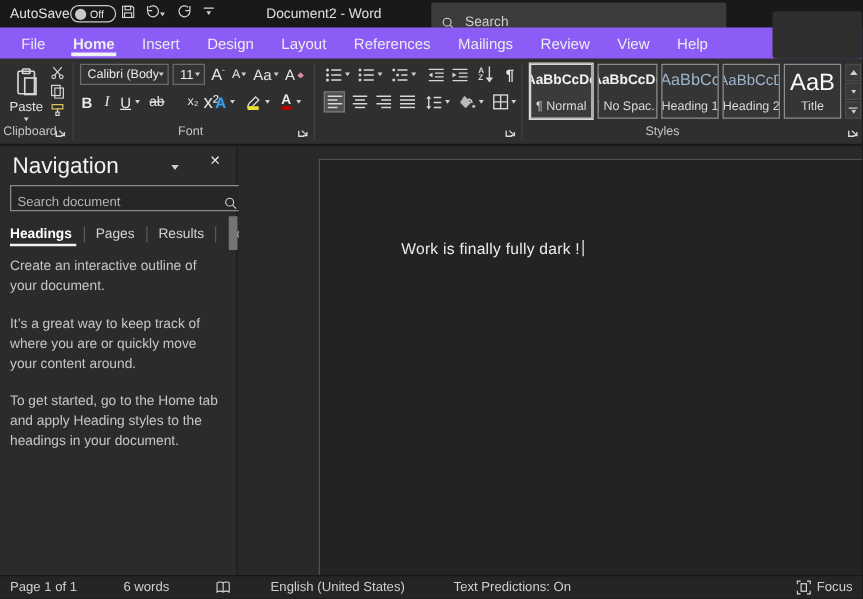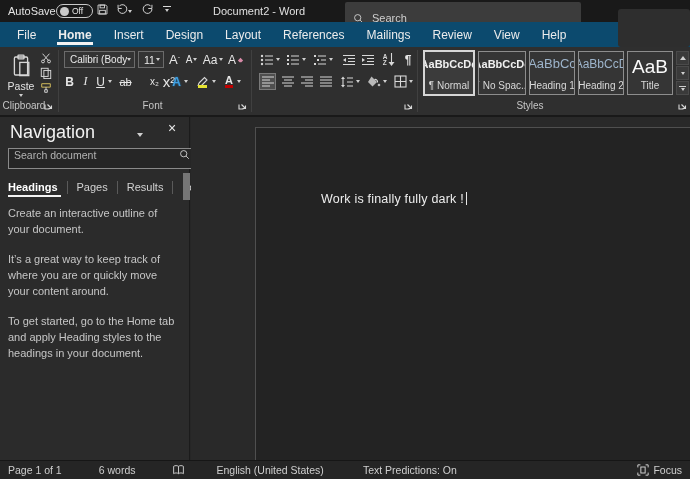--- a/index.html
+++ b/index.html
@@ -19,21 +19,21 @@
   .autosave-state { font-size:8.5px; color:#e6e6e6; }
   .qat-btn { width:18px; height:18px; display:flex; align-items:center; justify-content:center; }
   .qat-custom { display:flex; flex-direction:column; align-items:center; gap:2px; }
   .qat-custom .bar { width:8px; height:1px; background:#d8d8d8; }
   .title-search { left:345px; top:2px; width:236px; height:32px; background:#3c3c3c; border-radius:2px; display:flex; align-items:center; padding:0 8px; gap:8px; }
   .title-search input { background:transparent; border:none; outline:none; color:#e0e0e0; font-size:11px; width:170px; font-family:inherit; }
   .title-search input::placeholder { color:#cfcfcf; }
   .artifact { left:618px; top:9px; width:72px; height:38px; background:#2e2e2e; border-radius:3px; }
 
   
-  .tabrow { left:0; top:22px; width:690px; height:25px; background:#0c4a6e; display:flex; align-items:stretch; padding-left:6px; }
+  .tabrow { left:0; top:22px; width:690px; height:25px; background:#8b5cf6; display:flex; align-items:stretch; padding-left:6px; }
   .rtab { position:relative; display:flex; align-items:center; padding:0 11px; color:#ececec; font-size:12px; cursor:default; }
   .rtab.active { font-weight:bold; }
   .rtab.active::after { content:""; position:absolute; left:10px; right:10px; bottom:2px; height:3px; background:#f2f2f2; }
 
   
   .ribbon { left:0; top:47px; width:690px; height:70px; background:#2f2f2f; border-bottom:2px solid #191919; }
   .vsep { position:absolute; top:3px; width:1px; height:62px; background:#404040; }
   .grp-label { position:absolute; top:53px; font-size:10px; color:#c6c6c6; text-align:center; }
   .launcher { position:absolute; top:54px; width:10px; height:10px; }
   .rb-btn { position:absolute; display:flex; align-items:center; justify-content:center; color:#e2e2e2; }
@@ -53,21 +53,21 @@
   .card .preview { font-size:11px; font-weight:bold; color:#f1f1f1; white-space:nowrap; line-height:14px; }
   .card .preview.hstyle { color:#9db4cb; font-weight:normal; }
   .card .preview.big { font-size:19px; font-weight:normal; color:#fafafa; line-height:20px; }
   .card .cname { font-size:10px; color:#d9d9d9; white-space:nowrap; }
   .gal-btn { position:absolute; width:13px; height:14px; background:#3a3a3a; border:1px solid #4a4a4a; display:flex; align-items:center; justify-content:center; flex-direction:column; }
   .chev-up { width:0;height:0;border-left:3px solid transparent;border-right:3px solid transparent;border-bottom:4px solid #cfcfcf; }
 
   
   .navpane { left:0; top:117px; width:190px; height:343px; background:#2b2b2b; border-right:1px solid #1b1b1b; }
   .nav-title { position:absolute; left:10px; top:5px; font-size:18px; color:#f2f2f2; }
-  .nav-search { position:absolute; left:8px; top:31px; width:196px; height:21px; border:1px solid #8a8a8a; background:#262626; display:flex; align-items:flex-start; padding:0 5px; }
+  .nav-search { position:absolute; left:8px; top:31px; width:196px; height:21px; border:1px solid #8a8a8a; background:#262626; display:flex; align-items:flex-end; padding:0 5px; }
   .nav-search input { flex:1; background:transparent; border:none; outline:none; color:#ddd; font-size:10.5px; font-family:inherit; min-width:0; }
   .nav-search input::placeholder { color:#b3b3b3; }
   .nav-tabs { position:absolute; left:8px; top:60px; display:flex; align-items:center; height:20px; white-space:nowrap; }
   .nav-tab { font-size:11px; color:#d2d2d2; padding:0 9px; position:relative; }
   .nav-tab:first-child { padding-left:0; }
   .nav-tab.active { color:#ffffff; font-weight:bold; }
   .nav-tab.active::after { content:""; position:absolute; left:0; right:6px; bottom:-4px; height:2px; background:#f2f2f2; }
   .nav-tab-sep { width:1px; height:13px; background:#5a5a5a; }
   .nav-scrollthumb { position:absolute; left:183px; top:56px; width:7px; height:27px; background:#757575; }
   .nav-body { position:absolute; left:8px; top:88px; width:172px; font-size:11px; line-height:16px; color:#c6c6c6; }

